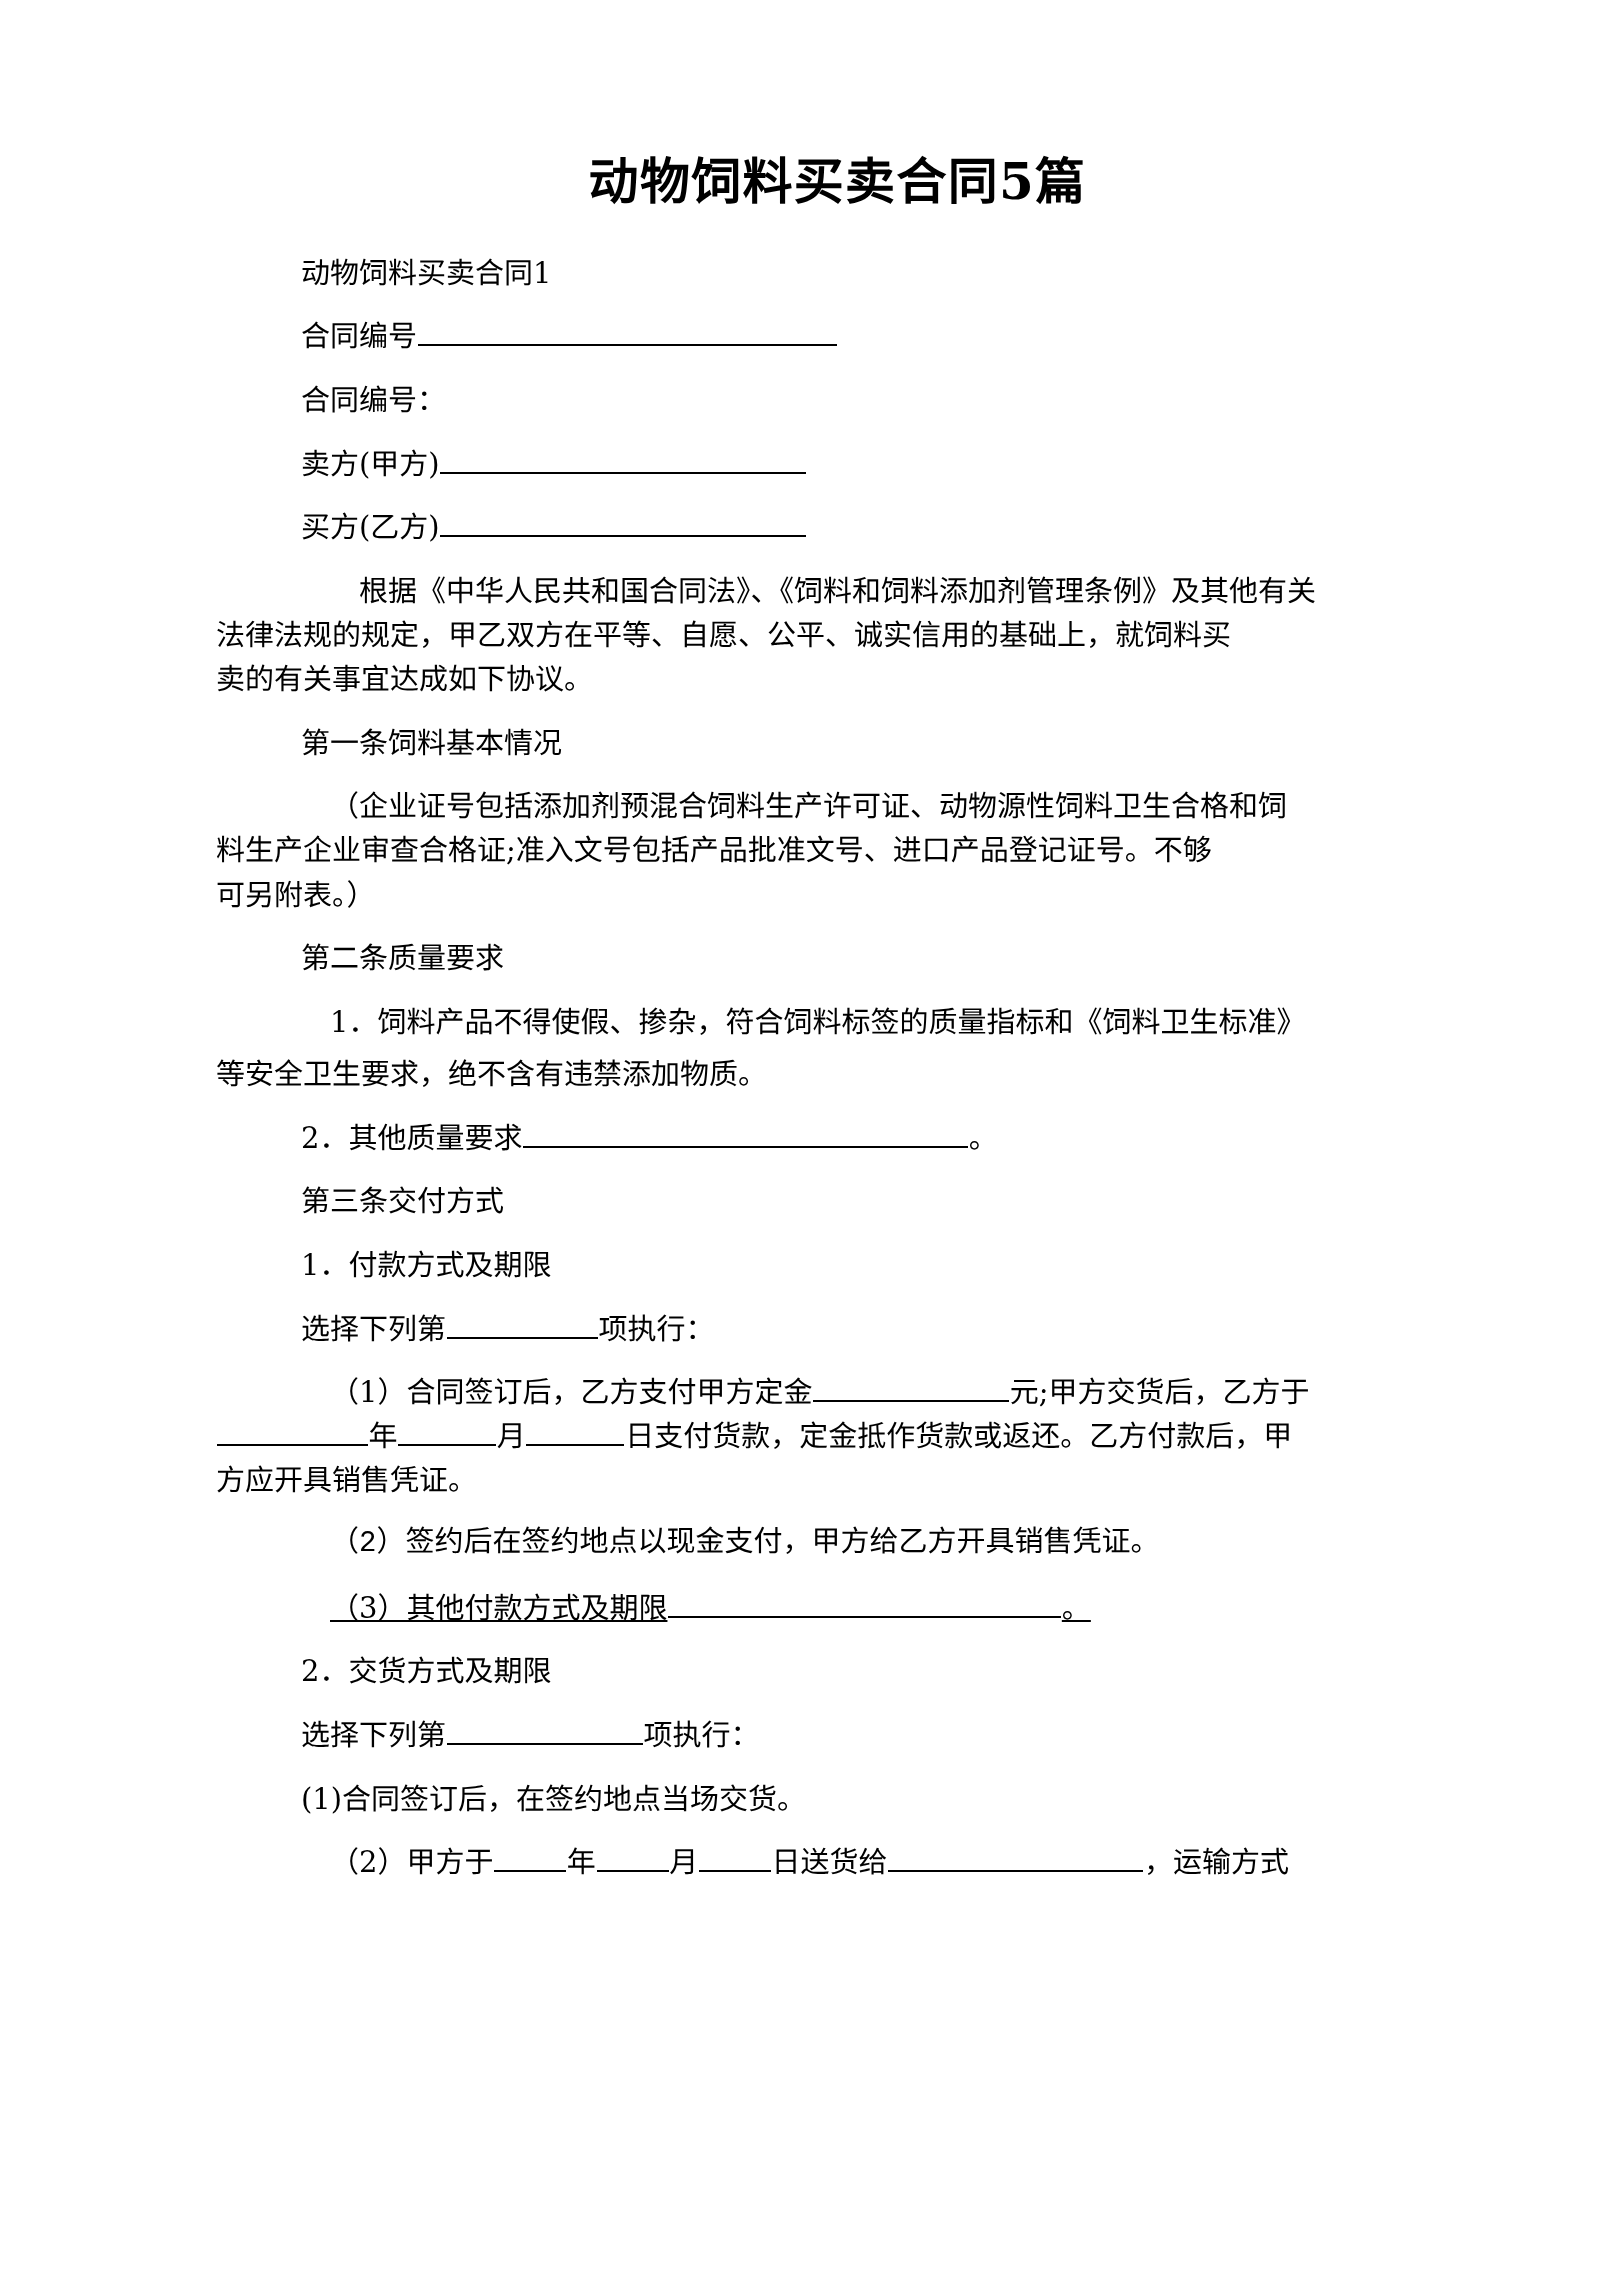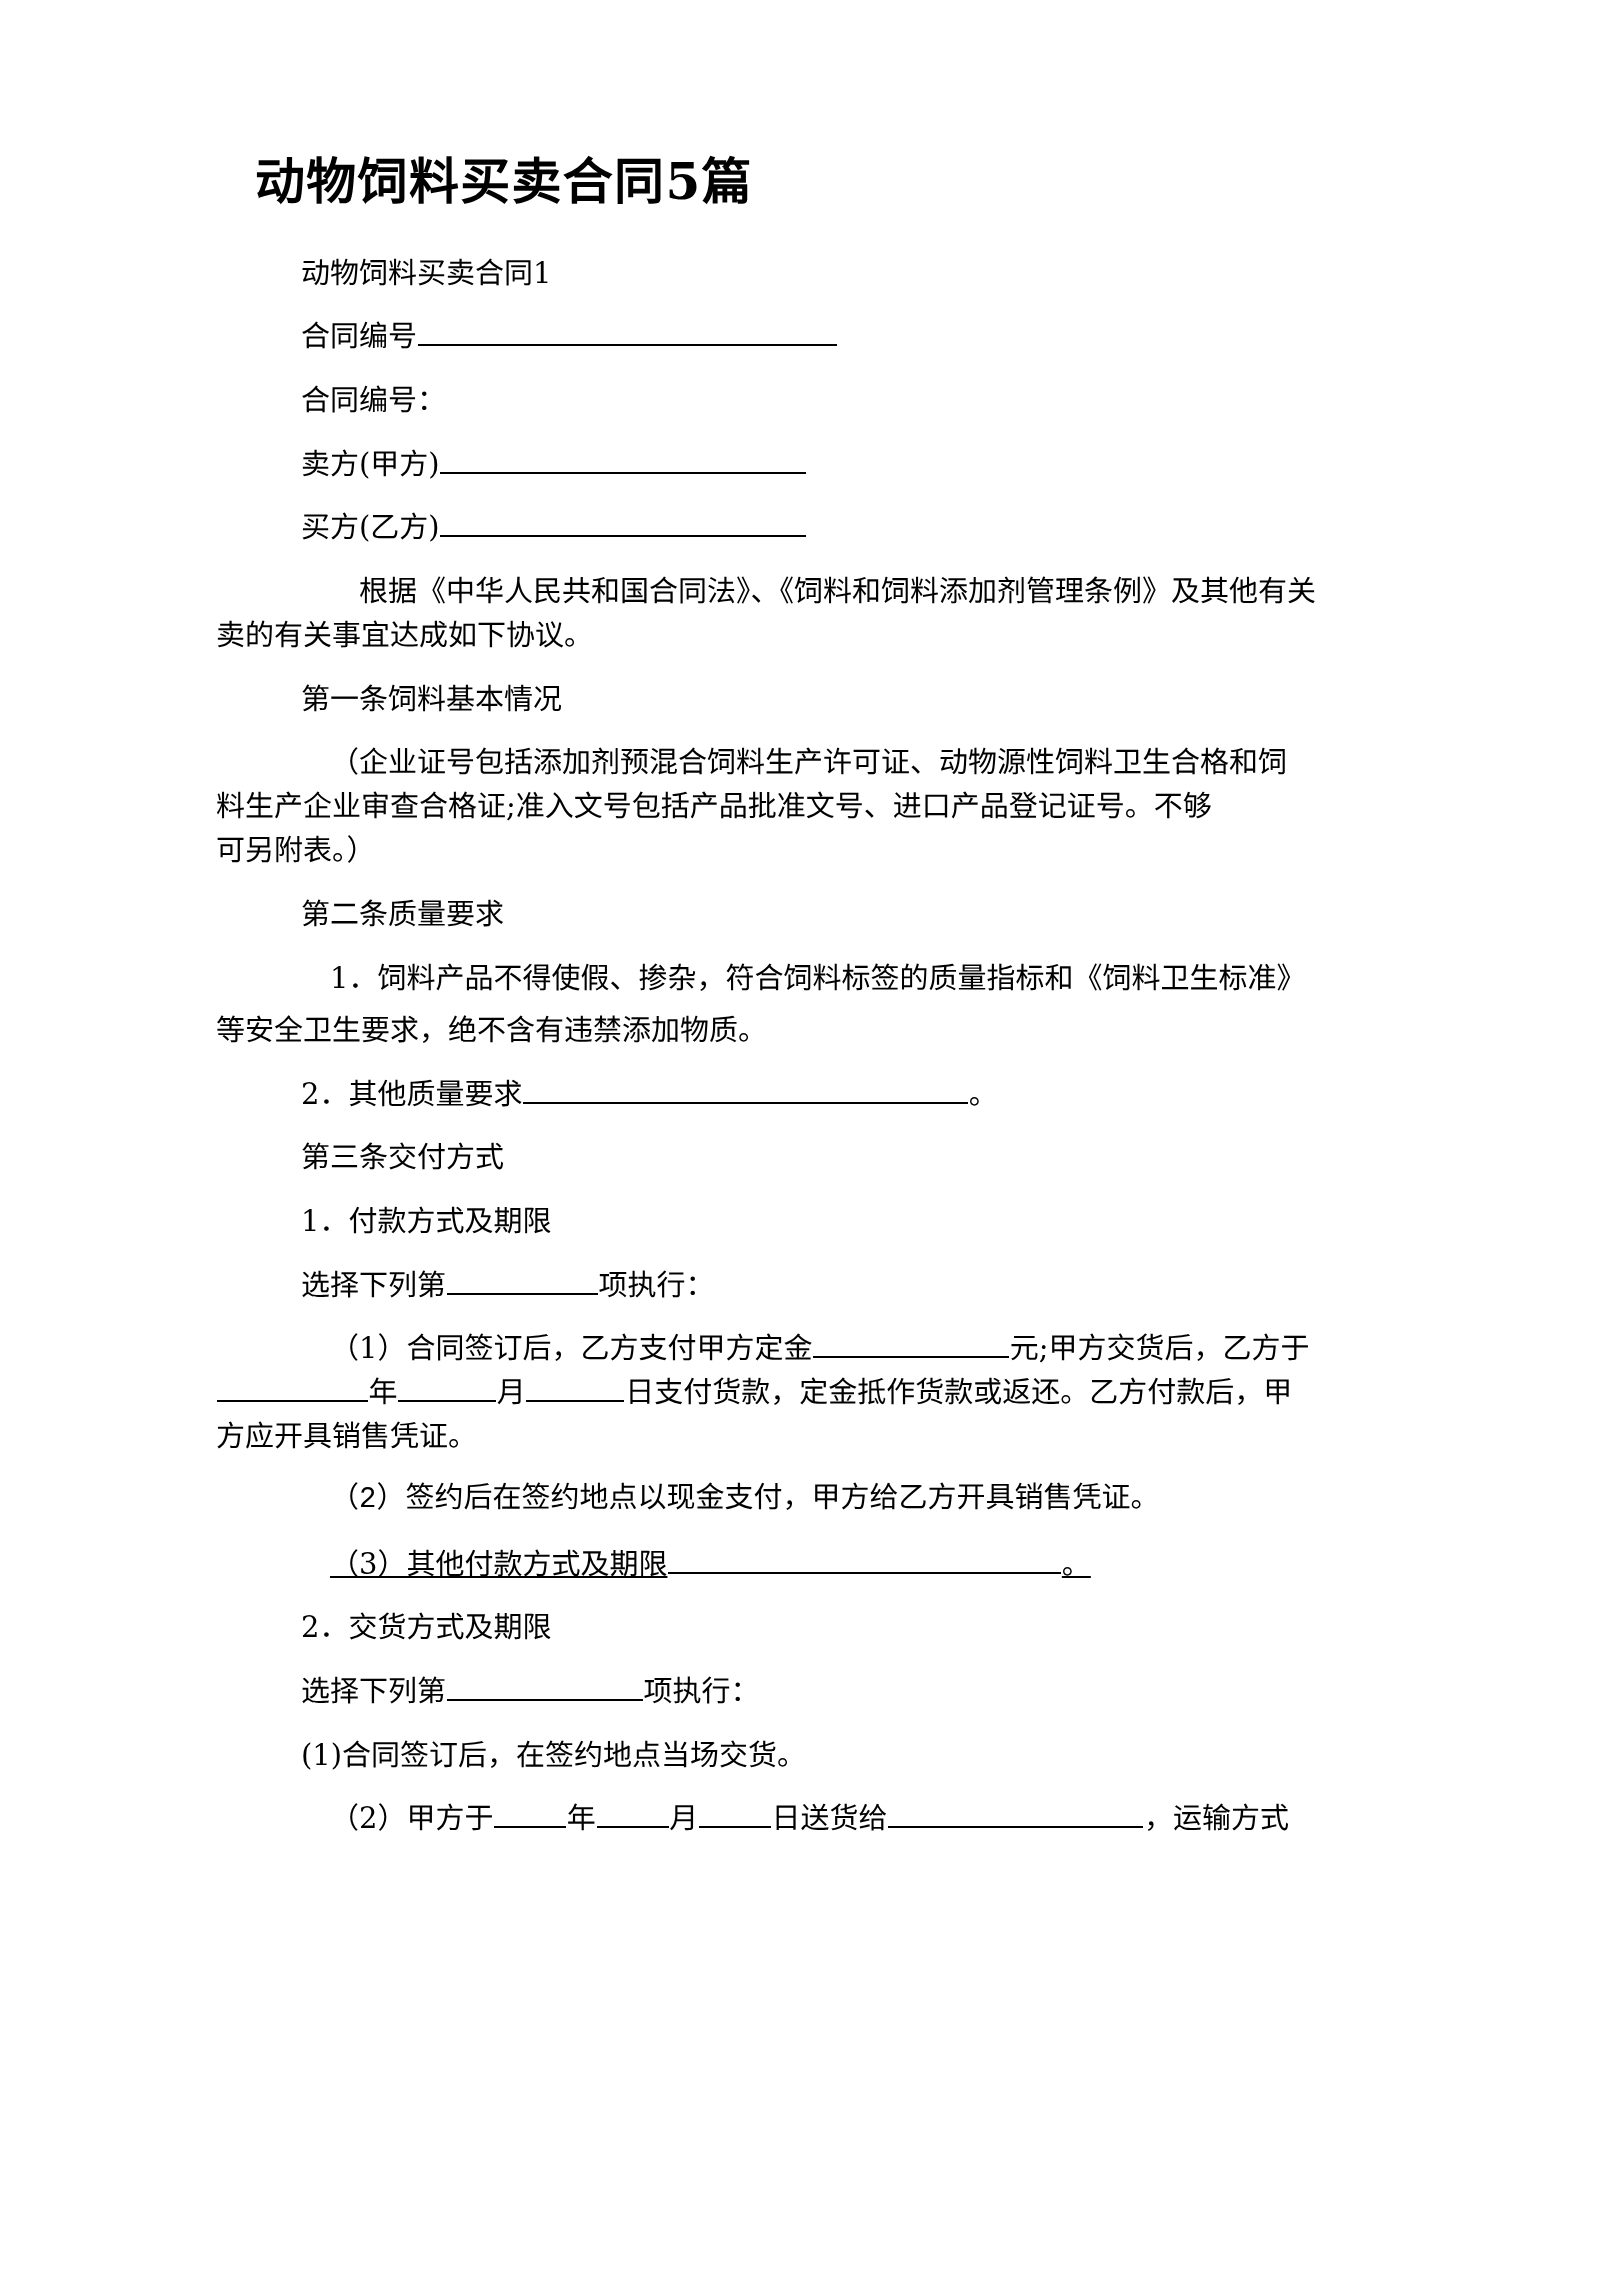--- a/index.html
+++ b/index.html
@@ -21,20 +21,21 @@
   }
   .content {
     position: absolute;
     left: 216px;
     top: 151px;
     width: 1204px;
   }
   .doc-title {
     font-size: 50px;
     font-weight: 700;
+    text-align: center;
     letter-spacing: 1.3px;
     line-height: 1.25;
     margin: 0 0 37px 0;
     padding-left: 39px;
     white-space: nowrap;
   }
   .para {
     font-size: 29px;
     line-height: 1.52;
     margin: 0 0 19.6px 0;
@@ -76,20 +77,21 @@
 
     <p class="para"><span>合同编号</span><span class="blank b-wide"></span></p>
 
     <p class="para">合同编号：</p>
 
     <p class="para"><span>卖方(甲方)</span><span class="blank b-3xl"></span></p>
 
     <p class="para"><span>买方(乙方)</span><span class="blank b-3xl"></span></p>
 
     <p class="para flow-noind" style="margin-bottom:0;text-indent:58px;">根据《中华人民共和国合同法》、《饲料和饲料添加剂管理条例》及其他有关</p>
+    <p class="para flow-noind" style="margin-bottom:0;padding-left:0;margin-left:0;">法律法规的规定，甲乙双方在平等、自愿、公平、诚实信用的基础上，就饲料买</p>
     <p class="para flow-noind" style="padding-left:0;">卖的有关事宜达成如下协议。</p>
 
     <p class="para">第一条饲料基本情况</p>
 
     <p class="para flow-noind" style="margin-bottom:0;text-indent:29px;">（企业证号包括添加剂预混合饲料生产许可证、动物源性饲料卫生合格和饲</p>
     <p class="para flow-noind" style="margin-bottom:0;padding-left:0;">料生产企业审查合格证;准入文号包括产品批准文号、进口产品登记证号。不够</p>
     <p class="para flow-noind" style="padding-left:0;">可另附表。）</p>
 
     <p class="para">第二条质量要求</p>
 

